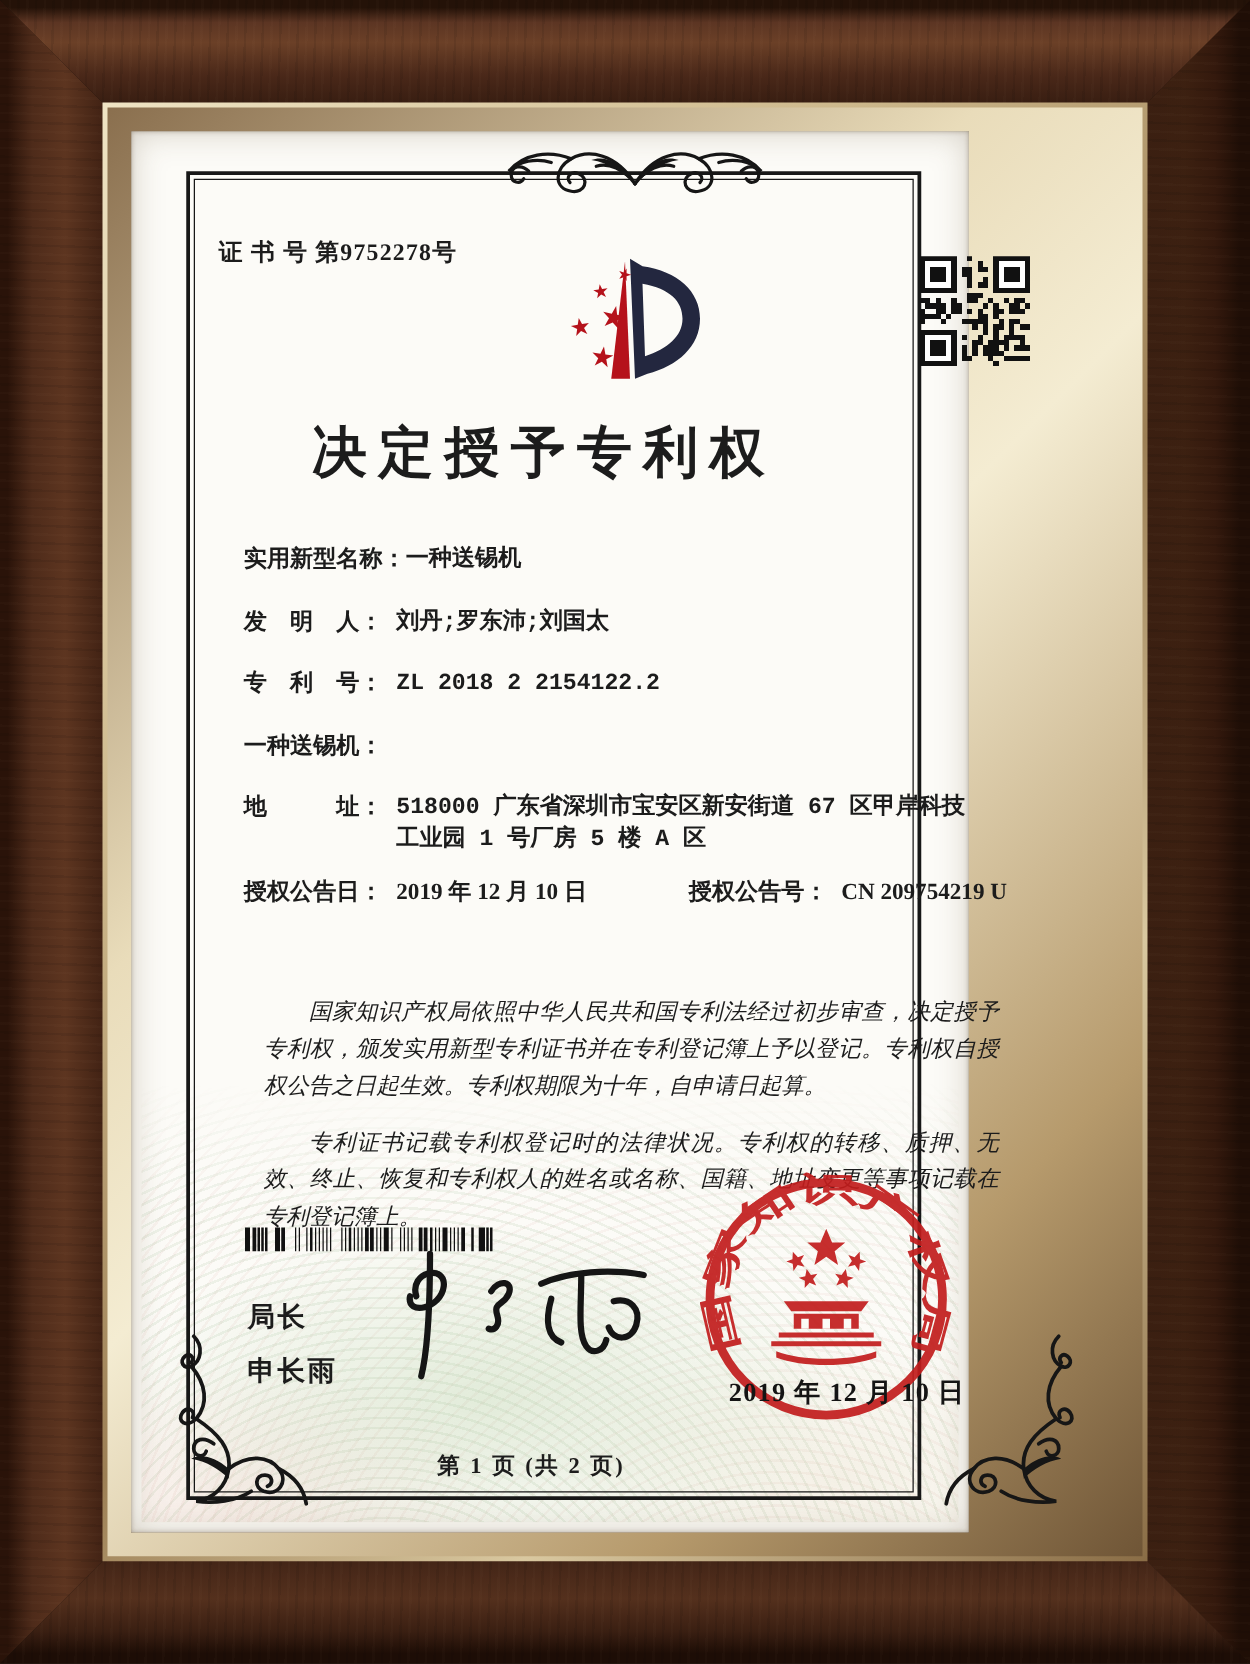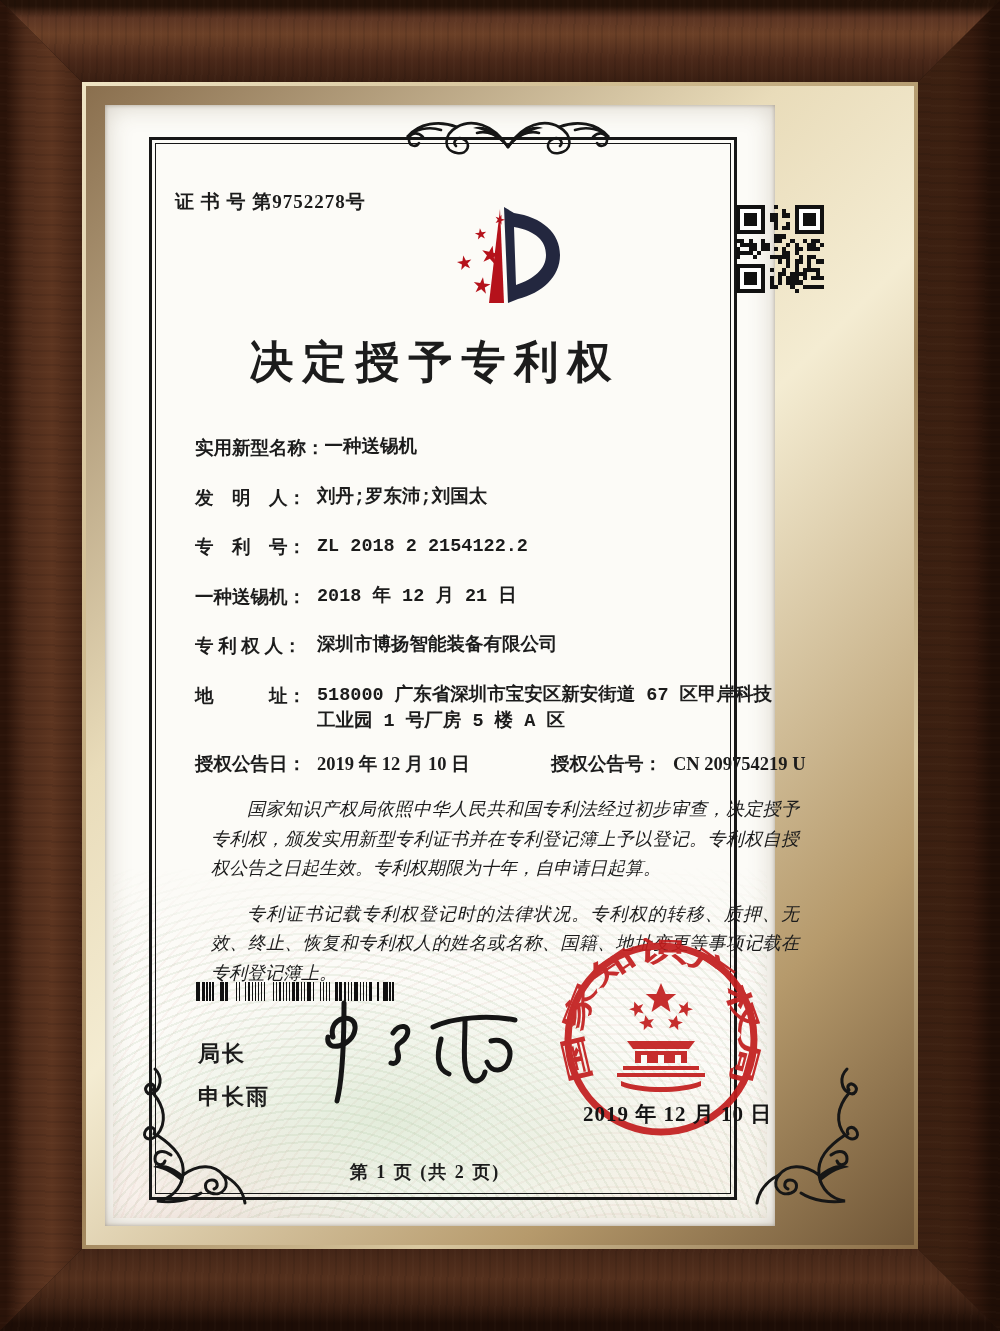--- a/index.html
+++ b/index.html
@@ -291,25 +291,20 @@
       <div class="frow">
         <span class="flabel">发　明　人：</span>
         <span class="fvalue">刘丹;罗东沛;刘国太</span>
       </div>
       <div class="frow">
         <span class="flabel">专　利　号：</span>
         <span class="fvalue">ZL 2018 2 2154122.2</span>
       </div>
       <div class="frow">
         <span class="flabel">一种送锡机：</span>
-        <span class="fvalue">2018 年 12 月 21 日</span>
-      </div>
-      <div class="frow">
-        <span class="flabel">专 利 权 人：</span>
-        <span class="fvalue">深圳市博扬智能装备有限公司</span>
       </div>
       <div class="frow addr">
         <span class="flabel">地　　　址：</span>
         <span class="fvalue" style="max-width:470px">518000 广东省深圳市宝安区新安街道 67 区甲岸科技工业园 1 号厂房 5 楼 A 区</span>
       </div>
       <div class="frow last twin">
         <span class="flabel">授权公告日：</span>
         <span style="width:192px">2019 年 12 月 10 日</span>
         <span class="half2">
           <span class="flabel">授权公告号：</span>

